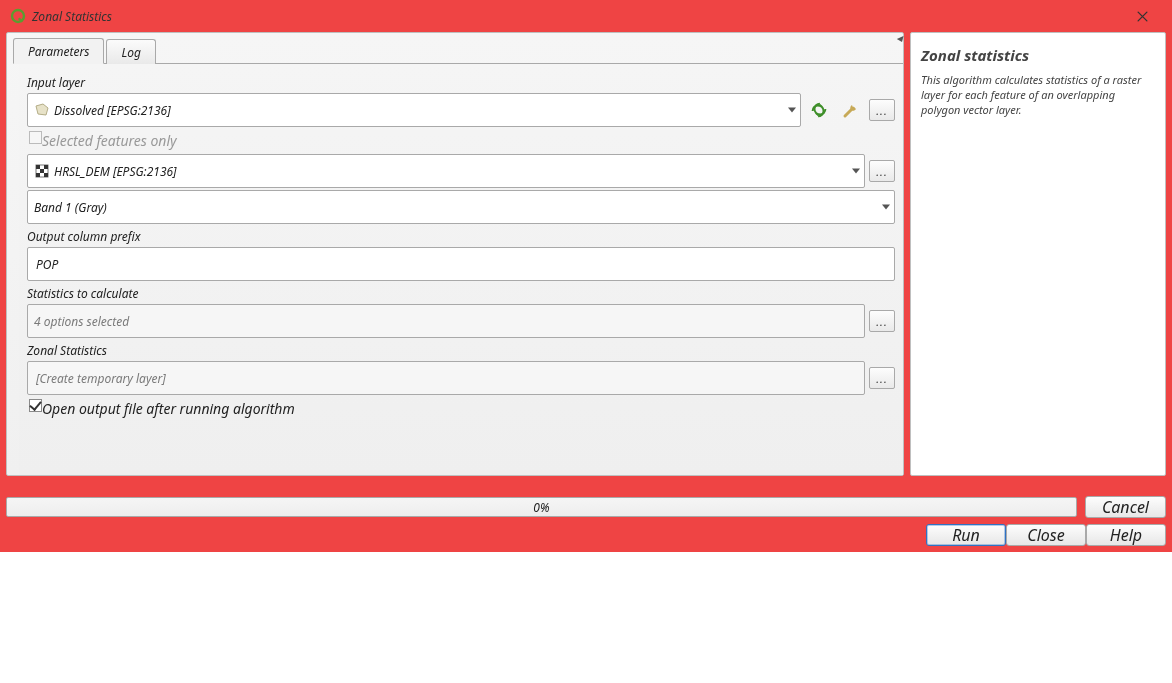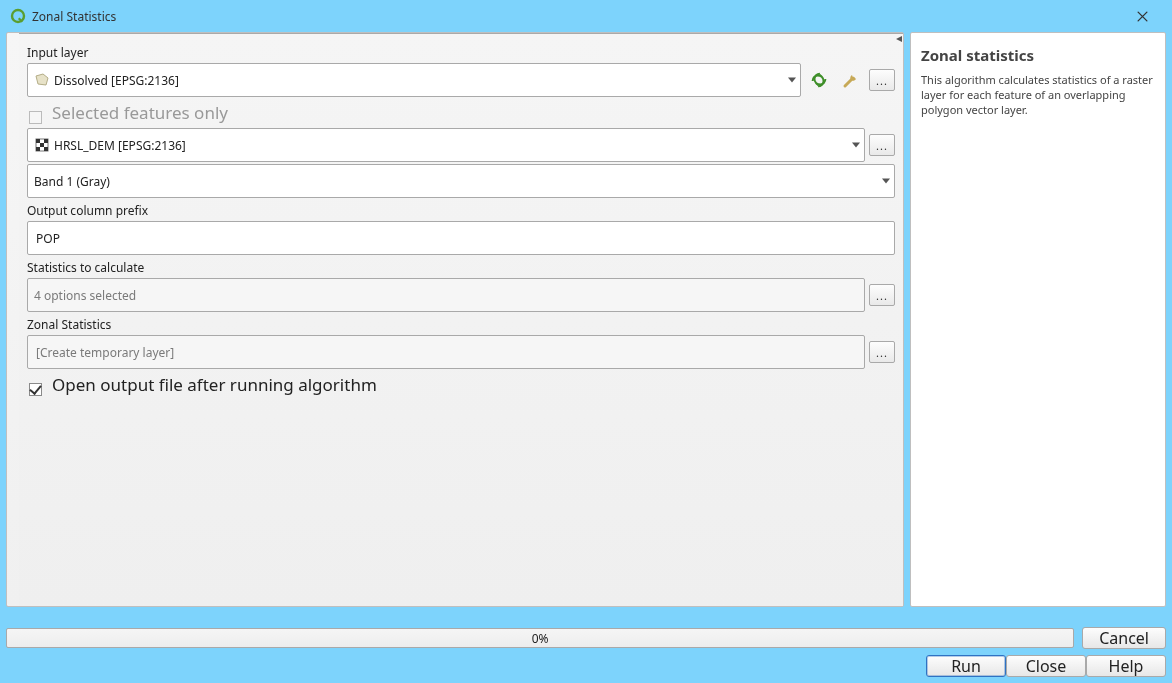--- a/index.html
+++ b/index.html
@@ -2,21 +2,21 @@
 <html><head>
 <meta charset="utf-8">
 <style>
   * { box-sizing: border-box; }
   html, body {
     margin: 0; padding: 0; width: 1172px; height: 683px;
     font-family: "Segoe UI", "Noto Sans", Arial, sans-serif;
     font-size: 12px; color: #222; background: #fff;
     overflow: hidden;
   }
-  .window { width: 1172px; height: 683px; position: relative; background: #7dd3fc; }
+  .window { width: 1172px; height: 552px; position: relative; background: #ef4444; font-style: italic; }
 
   
   .titlebar {
     height: 32px; display: flex; align-items: center; padding: 0 10px;
   }
   .titlebar .qicon { width: 16px; height: 16px; margin-right: 6px; }
   .titlebar .title { font-size: 12px; color: #333; }
   .titlebar .close { margin-left: auto; width: 40px; height: 32px; display:flex; align-items:center; justify-content:center; }
   .titlebar .close svg { width: 11px; height: 11px; }
 
@@ -83,21 +83,21 @@
   .roinput input::placeholder { color:#7a7a7a; }
 
   .iconbtn {
     width:26px;height:22px;border:1px solid #a9a9a9;border-radius:2px;
     background:linear-gradient(#fdfdfd,#e9e9e9);
     display:flex;align-items:center;justify-content:center;flex:none;
   }
   .iconbtn.flat { border-color:transparent; background:transparent; width:28px; height:26px;}
   .dots { letter-spacing:1px; font-size:11px; color:#333; line-height:1;}
 
-  .checkbox { display:flex; align-items:flex-end; gap:10px; font-size:17px; margin: 4px 0 4px 2px;}
+  .checkbox { display:flex; align-items:flex-start; gap:0; font-size:14px; margin: 4px 0 4px 2px;}
   .checkbox .box {
     width:13px;height:13px;border:1px solid #8a8a8a;background:#fff; position:relative;
   }
   .checkbox.disabled { color:#999; }
   .checkbox.disabled .box { border-color:#bbb; background:#f6f6f6; }
   .checkbox.checked .box::after {
     content:""; position:absolute; left:2px; top:-1px; width:5px; height:9px;
     border-right:2px solid #333; border-bottom:2px solid #333; transform:rotate(40deg);
   }
 
@@ -148,20 +148,24 @@
     </div>
   </div>
 
   <div class="body">
     <div class="upper">
       <div class="paramsPanel">
         <div class="collapseHandle">
             <span>◂</span>
           </div>
 
+        <div class="tabs">
+          <div class="tab active">Parameters</div>
+          <div class="tab">Log</div>
+        </div>
 
         <div class="tabContent">
 
           <div class="label">Input layer</div>
           <div class="row">
             <div class="combo">
               <span class="ic">
                 <svg viewBox="0 0 16 16">
                     <polygon points="2,4 9,2 14,6 12,13 4,12" fill="#e7e2c8" stroke="#b4ad87" stroke-width="1"></polygon>
                   </svg>

